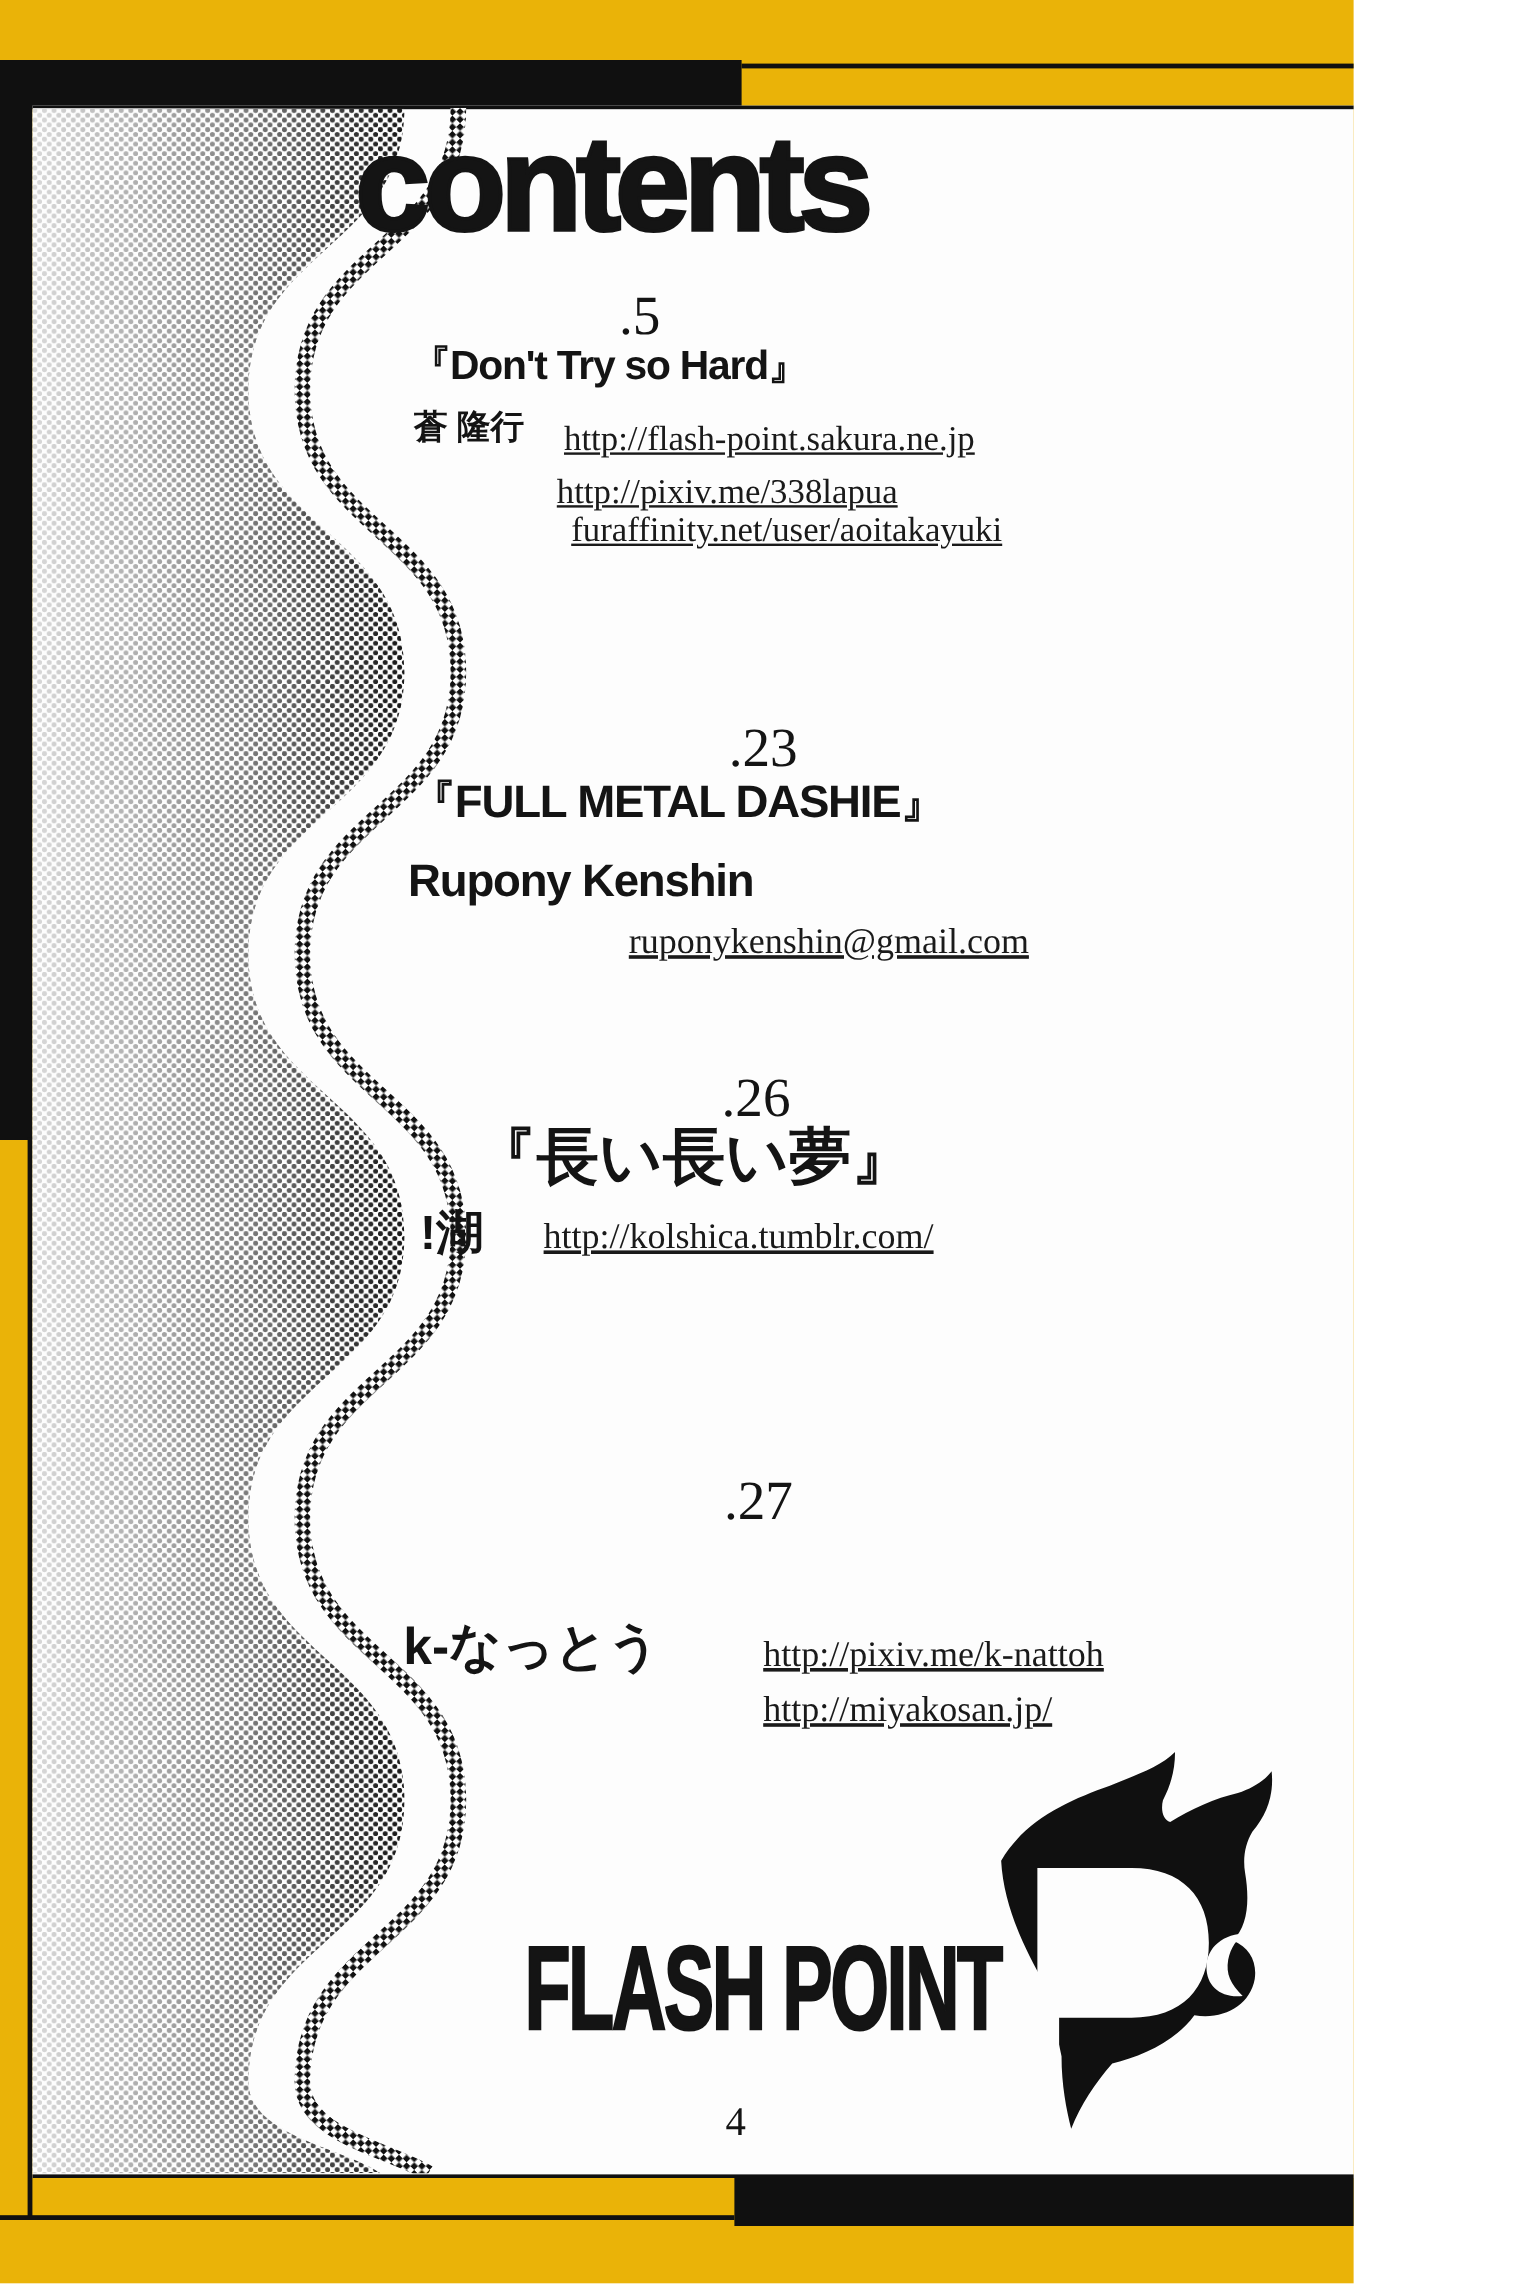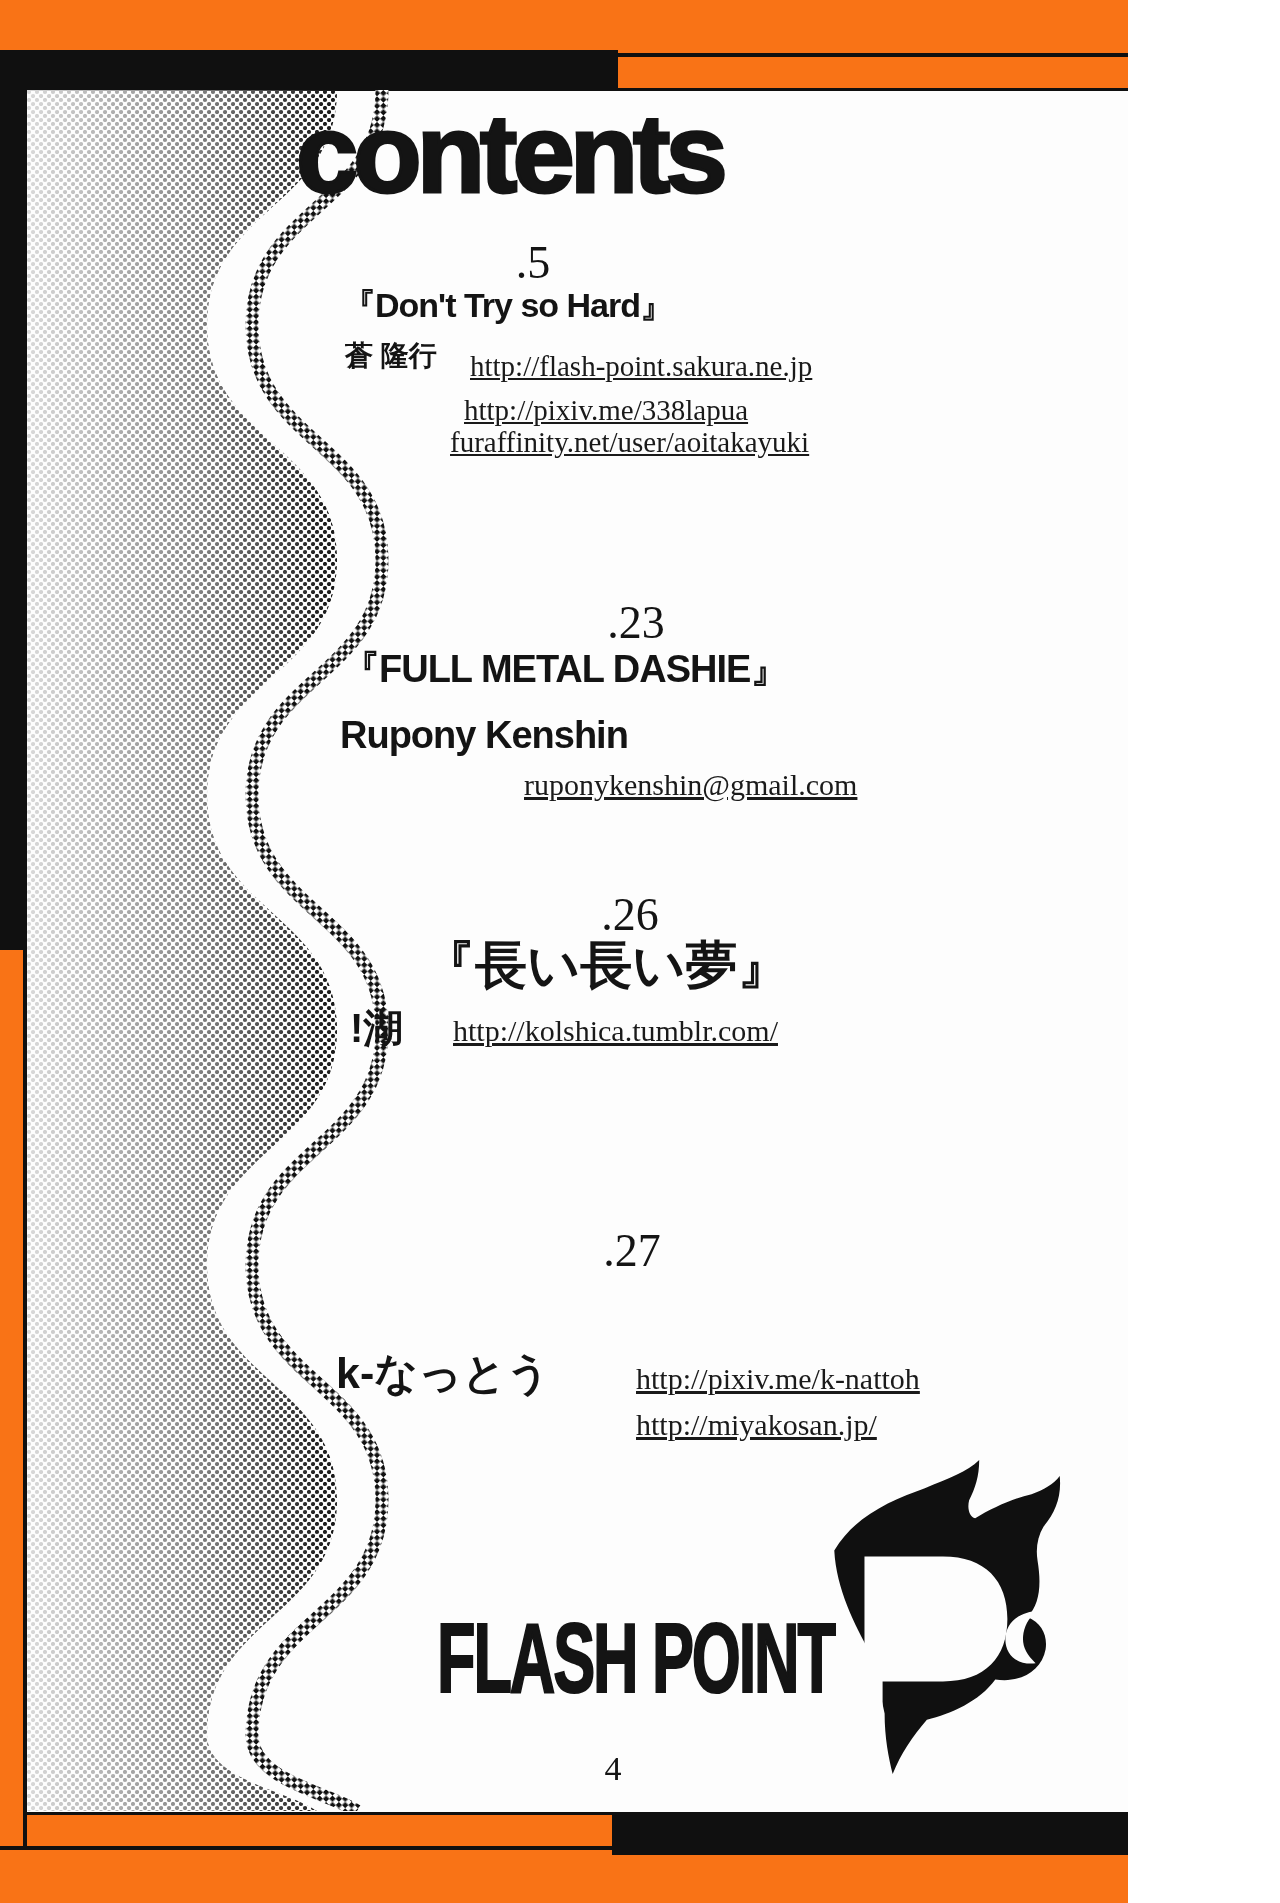--- a/index.html
+++ b/index.html
@@ -1,18 +1,18 @@
 <!DOCTYPE html>
 <html><head>
 <meta charset="utf-8">
 <style>
   html,body{margin:0;padding:0;background:#ffffff;}
   #canvas{
     position:relative;width:1128px;height:1903px;overflow:hidden;
-    background:#f97316;color:#141414;
+    background:#eab308;color:#141414;
     font-family:"Liberation Sans","DejaVu Sans",sans-serif;
   }
   .abs{position:absolute;line-height:1;white-space:nowrap;}
   .ink{background:#101010;}
   .serif{font-family:"Liberation Serif","DejaVu Serif",serif;}
   .sans{font-family:"Liberation Sans","DejaVu Sans",sans-serif;}
 
   
   .left-band{left:0;top:50px;width:27px;height:900px;}
   .left-line{left:23px;top:948px;width:4px;height:902px;}
@@ -36,29 +36,29 @@
   }
   .pnum{font-size:46px;width:400px;text-align:center;}
   .t-sans{font-weight:700;}
   .link{font-size:29px;color:#1a1a1a;text-decoration:underline;}
 
   .e1-num{left:333px;top:240px;}
   .e1-title{left:342px;top:288px;font-size:34px;letter-spacing:-1px;}
   .e1-author{left:345px;top:342px;font-size:28px;font-weight:700;}
   .e1-link0{left:470px;top:352px;}
   .e1-link1{left:464px;top:396px;}
-  .e1-link2{left:450px;top:428px;}
+  .e1-link2{left:476px;top:428px;}
 
   .e2-num{left:436px;top:600px;}
   .e2-title{left:342px;top:650px;font-size:38px;letter-spacing:-1px;}
   .e2-author{left:340px;top:716px;font-size:38px;font-weight:700;letter-spacing:-1px;}
   .e2-link0{left:524px;top:770px;font-size:30px;}
 
   .e3-num{left:430px;top:892px;}
-  .e3-title{left:395px;top:940px;font-size:52px;font-weight:700;font-family:"Liberation Serif","DejaVu Serif",serif;margin-left:28px;}
+  .e3-title{left:395px;top:940px;font-size:52px;font-weight:700;font-family:"Liberation Serif","DejaVu Serif",serif;}
   .e3-author{left:350px;top:1008px;font-size:40px;font-weight:700;}
   .e3-link0{left:453px;top:1016px;font-size:30px;}
 
   .e4-num{left:432px;top:1228px;}
   .e4-title{left:350px;top:1278px;font-size:50px;font-weight:700;font-family:"Liberation Serif","DejaVu Serif",serif;}
   .e4-author{left:336px;top:1352px;font-size:43px;font-weight:700;}
   .e4-link0{left:636px;top:1364px;font-size:30px;}
   .e4-link1{left:636px;top:1410px;font-size:30px;}
 
   .circle-name{

